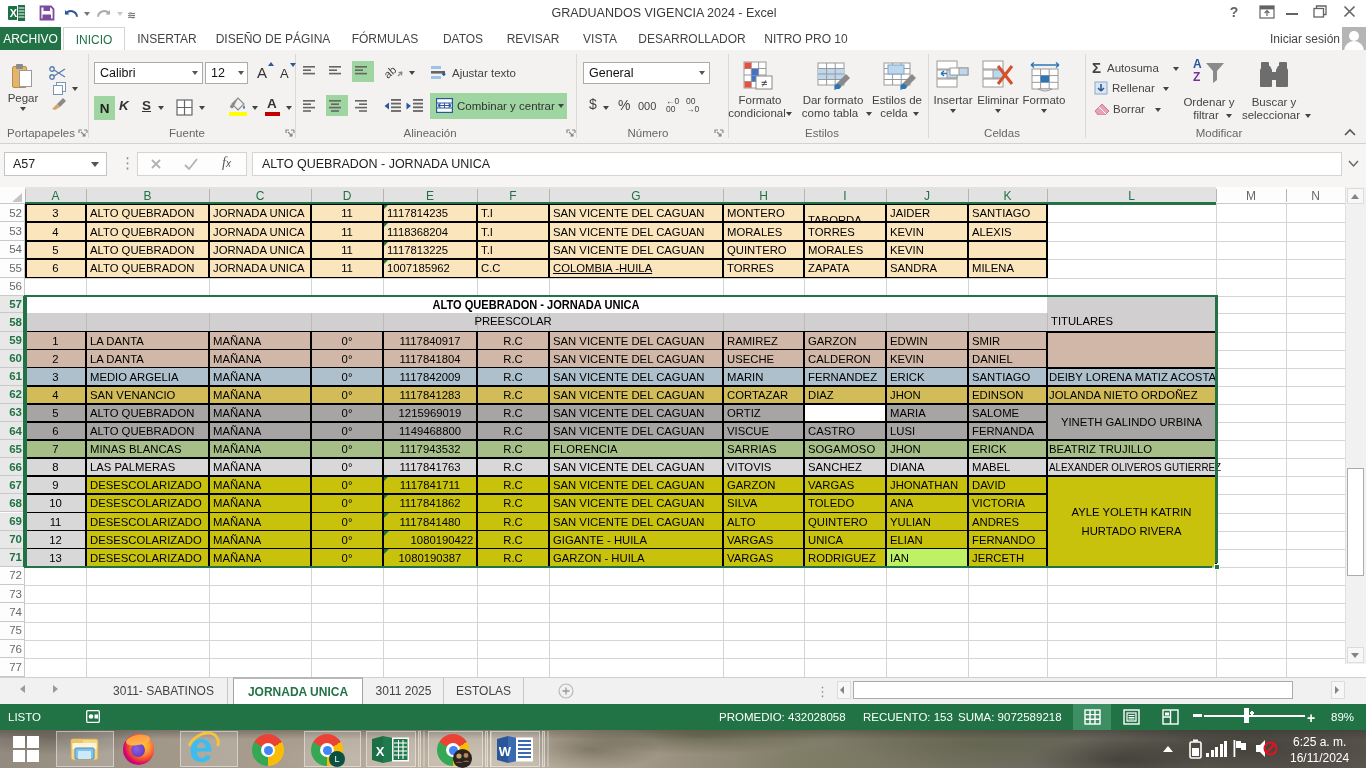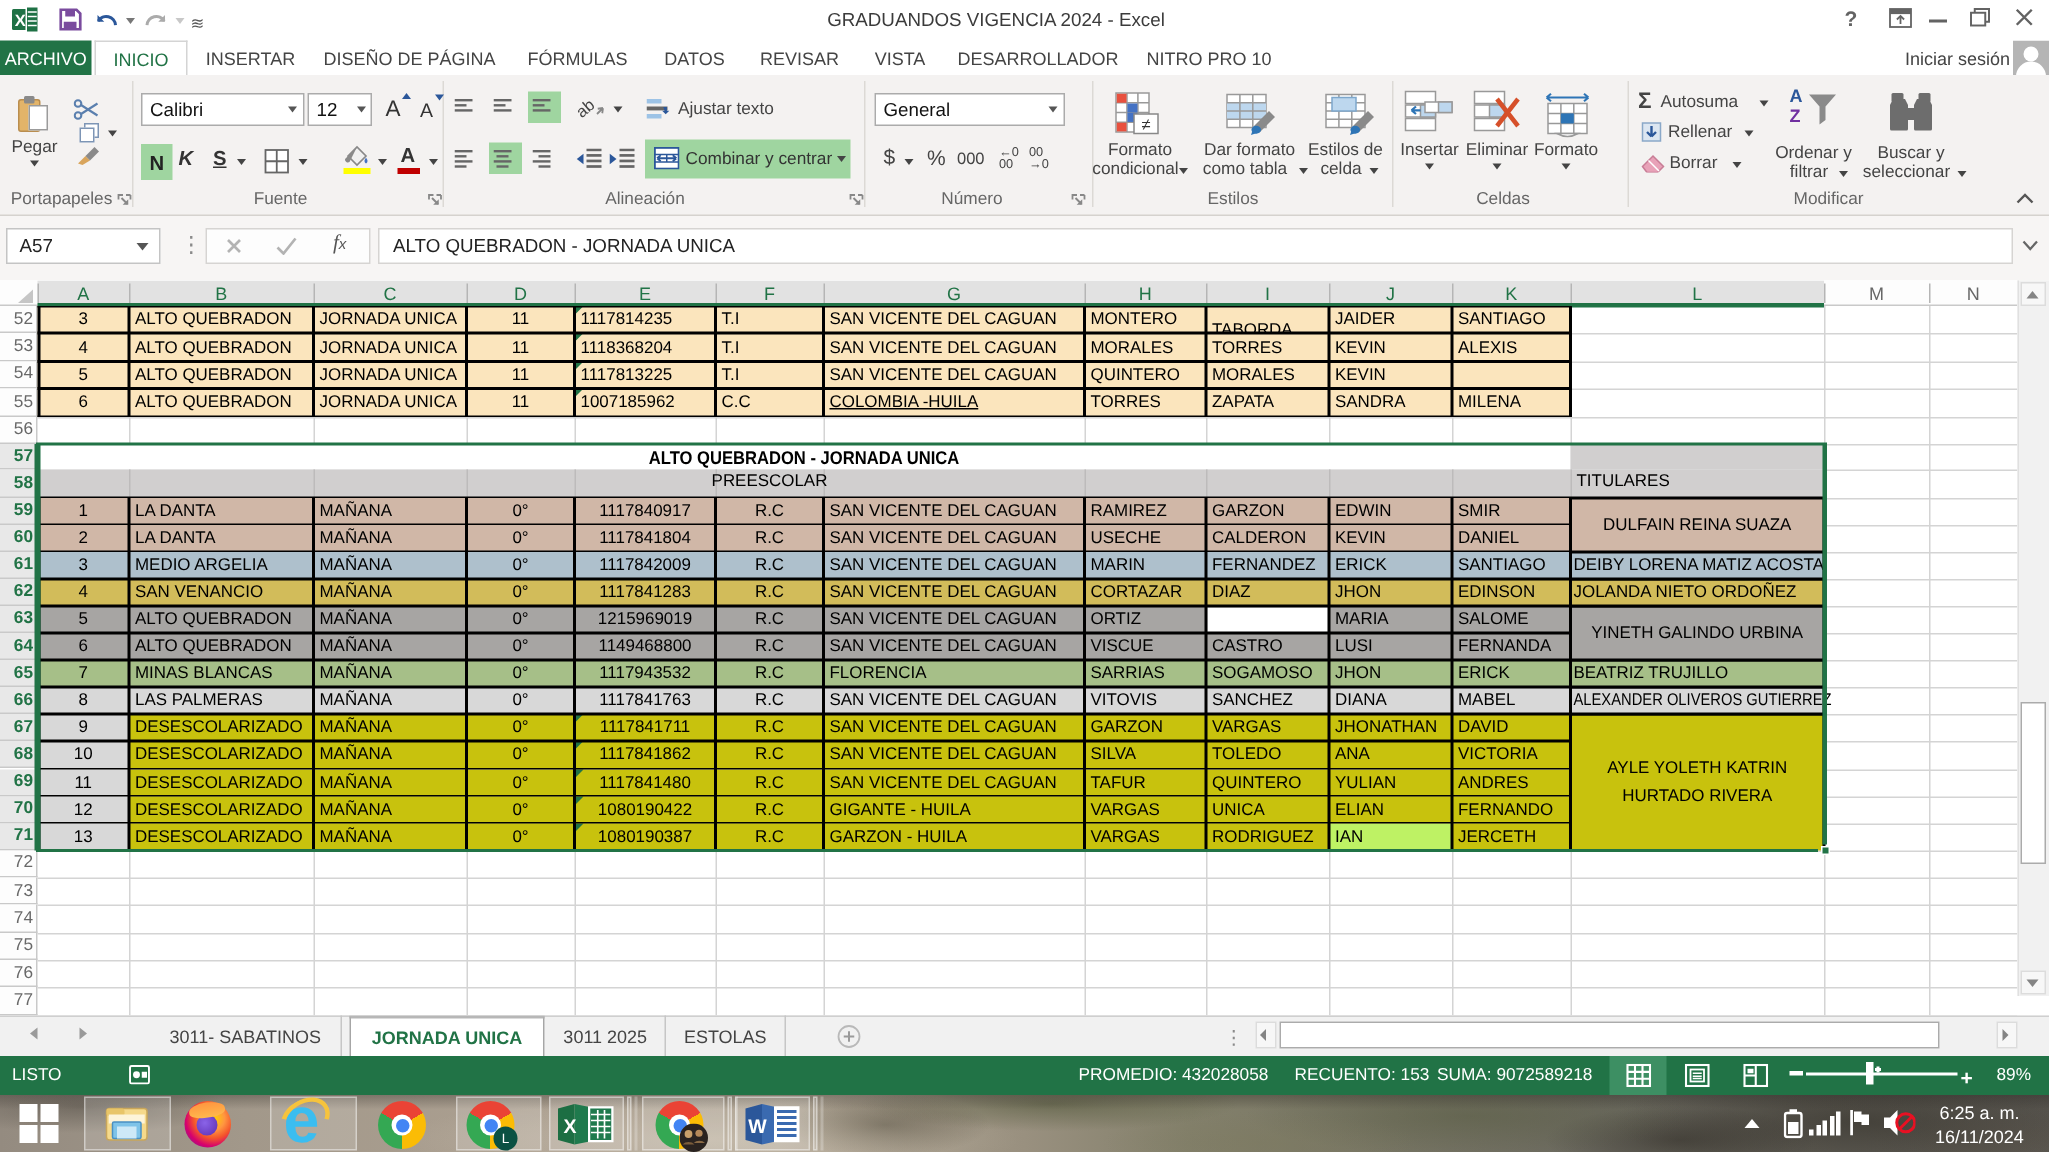--- a/index.html
+++ b/index.html
@@ -964,21 +964,21 @@
         <div class="ab vt" style="left:0;top:0;width:100%;height:100%;justify-content:center;font-size:11.3px;color:#000;">1117841480</div>
         <div class="ab" style="left:0;top:0;width:0;height:0;border-right:6px solid transparent;border-top:6px solid #217346;"></div>
       </div>
 <div class="ab" style="left:477px;top:325.5000000000001px;width:72px;height:18.100000000000023px;background:#c8c20d;">
         <div class="ab vt" style="left:0;top:0;width:100%;height:100%;justify-content:center;font-size:11.3px;color:#000;">R.C</div>
       </div>
 <div class="ab" style="left:549px;top:325.5000000000001px;width:174px;height:18.100000000000023px;background:#c8c20d;">
         <div class="ab vt" style="left:0;top:0;width:100%;height:100%;padding-left:4px;font-size:11.3px;color:#000;">SAN VICENTE DEL CAGUAN</div>
       </div>
 <div class="ab" style="left:723px;top:325.5000000000001px;width:81px;height:18.100000000000023px;background:#c8c20d;">
-        <div class="ab vt" style="left:0;top:0;width:100%;height:100%;padding-left:4px;font-size:11.3px;color:#000;">TAFUR</div>
+        <div class="ab vt" style="left:0;top:0;width:100%;height:100%;padding-left:4px;font-size:11.3px;color:#000;">ALTO</div>
       </div>
 <div class="ab" style="left:804px;top:325.5000000000001px;width:82px;height:18.100000000000023px;background:#c8c20d;">
         <div class="ab vt" style="left:0;top:0;width:100%;height:100%;padding-left:4px;font-size:11.3px;color:#000;">QUINTERO</div>
       </div>
 <div class="ab" style="left:886px;top:325.5000000000001px;width:82px;height:18.100000000000023px;background:#c8c20d;">
         <div class="ab vt" style="left:0;top:0;width:100%;height:100%;padding-left:4px;font-size:11.3px;color:#000;">YULIAN</div>
       </div>
 <div class="ab" style="left:968px;top:325.5000000000001px;width:79px;height:18.100000000000023px;background:#c8c20d;">
         <div class="ab vt" style="left:0;top:0;width:100%;height:100%;padding-left:4px;font-size:11.3px;color:#000;">ANDRES</div>
       </div>
@@ -988,21 +988,21 @@
 <div class="ab" style="left:86px;top:343.60000000000014px;width:123px;height:18.100000000000023px;background:#c8c20d;">
         <div class="ab vt" style="left:0;top:0;width:100%;height:100%;padding-left:4px;font-size:11.3px;color:#000;">DESESCOLARIZADO</div>
       </div>
 <div class="ab" style="left:209px;top:343.60000000000014px;width:102px;height:18.100000000000023px;background:#c8c20d;">
         <div class="ab vt" style="left:0;top:0;width:100%;height:100%;padding-left:4px;font-size:11.3px;color:#000;">MAÑANA</div>
       </div>
 <div class="ab" style="left:311px;top:343.60000000000014px;width:72px;height:18.100000000000023px;background:#c8c20d;">
         <div class="ab vt" style="left:0;top:0;width:100%;height:100%;justify-content:center;font-size:11.3px;color:#000;">0°</div>
       </div>
 <div class="ab" style="left:383px;top:343.60000000000014px;width:94px;height:18.100000000000023px;background:#c8c20d;">
-        <div class="ab vt" style="left:0;top:0;width:100%;height:100%;justify-content:center;font-size:11.3px;color:#000;">1080190422</div>
+        <div class="ab vt" style="left:12px;top:0;width:100%;height:100%;justify-content:center;font-size:11.3px;color:#000;">1080190422</div>
         <div class="ab" style="left:0;top:0;width:0;height:0;border-right:6px solid transparent;border-top:6px solid #217346;"></div>
       </div>
 <div class="ab" style="left:477px;top:343.60000000000014px;width:72px;height:18.100000000000023px;background:#c8c20d;">
         <div class="ab vt" style="left:0;top:0;width:100%;height:100%;justify-content:center;font-size:11.3px;color:#000;">R.C</div>
       </div>
 <div class="ab" style="left:549px;top:343.60000000000014px;width:174px;height:18.100000000000023px;background:#c8c20d;">
         <div class="ab vt" style="left:0;top:0;width:100%;height:100%;padding-left:4px;font-size:11.3px;color:#000;">GIGANTE - HUILA</div>
       </div>
 <div class="ab" style="left:723px;top:343.60000000000014px;width:81px;height:18.100000000000023px;background:#c8c20d;">
         <div class="ab vt" style="left:0;top:0;width:100%;height:100%;padding-left:4px;font-size:11.3px;color:#000;">VARGAS</div>
@@ -1061,21 +1061,20 @@
 <div class="ab" style="left:477px;top:125.99999999999994px;width:1px;height:18.5px;background:#bdbbbb;"></div>
 <div class="ab" style="left:549px;top:125.99999999999994px;width:1px;height:18.5px;background:#bdbbbb;"></div>
 <div class="ab" style="left:723px;top:125.99999999999994px;width:1px;height:18.5px;background:#bdbbbb;"></div>
 <div class="ab" style="left:804px;top:125.99999999999994px;width:1px;height:18.5px;background:#bdbbbb;"></div>
 <div class="ab" style="left:886px;top:125.99999999999994px;width:1px;height:18.5px;background:#bdbbbb;"></div>
 <div class="ab" style="left:968px;top:125.99999999999994px;width:1px;height:18.5px;background:#bdbbbb;"></div>
 <div class="ab" style="left:1047px;top:125.99999999999994px;width:1px;height:18.5px;background:#bdbbbb;"></div>
 <div class="ab ct" style="left:513px;top:127.99999999999994px;font-size:11.3px;">PREESCOLAR</div>
 <div class="ab" style="left:1051px;top:127.99999999999994px;font-size:11.3px;">TITULARES</div>
 <div class="ab" style="left:1047px;top:144.49999999999994px;width:169px;height:36.200000000000045px;background:#d0b7a7;border-top:1px solid #000;"></div>
-<div class="ab" style="left:1047px;top:144.49999999999994px;width:169px;height:36.200000000000045px;display:flex;align-items:center;justify-content:center;font-size:11.3px;">DULFAIN REINA SUAZA</div>
 <div class="ab" style="left:1047px;top:180.7px;width:169px;height:18.100000000000023px;background:#aec0cc;border-top:1px solid #000;"></div>
 <div class="ab vt" style="left:1049px;top:180.7px;width:320px;height:18.100000000000023px;font-size:11.3px;">DEIBY LORENA MATIZ ACOSTA</div>
 <div class="ab" style="left:1047px;top:198.8px;width:169px;height:18.100000000000023px;background:#d2bc5a;border-top:1px solid #000;"></div>
 <div class="ab vt" style="left:1049px;top:198.8px;width:320px;height:18.100000000000023px;font-size:11.3px;">JOLANDA NIETO ORDOÑEZ</div>
 <div class="ab" style="left:1047px;top:216.90000000000003px;width:169px;height:36.200000000000045px;background:#a7a5a3;border-top:1px solid #000;"></div>
 <div class="ab" style="left:1047px;top:216.90000000000003px;width:169px;height:36.200000000000045px;display:flex;align-items:center;justify-content:center;font-size:11.3px;">YINETH GALINDO URBINA</div>
 <div class="ab" style="left:1047px;top:253.10000000000008px;width:169px;height:18.100000000000023px;background:#a6bf88;border-top:1px solid #000;"></div>
 <div class="ab vt" style="left:1049px;top:253.10000000000008px;width:320px;height:18.100000000000023px;font-size:11.3px;">BEATRIZ TRUJILLO</div>
 <div class="ab" style="left:1047px;top:271.2000000000001px;width:169px;height:18.100000000000023px;background:#d8d8d8;border-top:1px solid #000;"></div>
 <div class="ab vt" style="left:1049px;top:271.2000000000001px;width:320px;height:18.100000000000023px;font-size:11.3px;">

